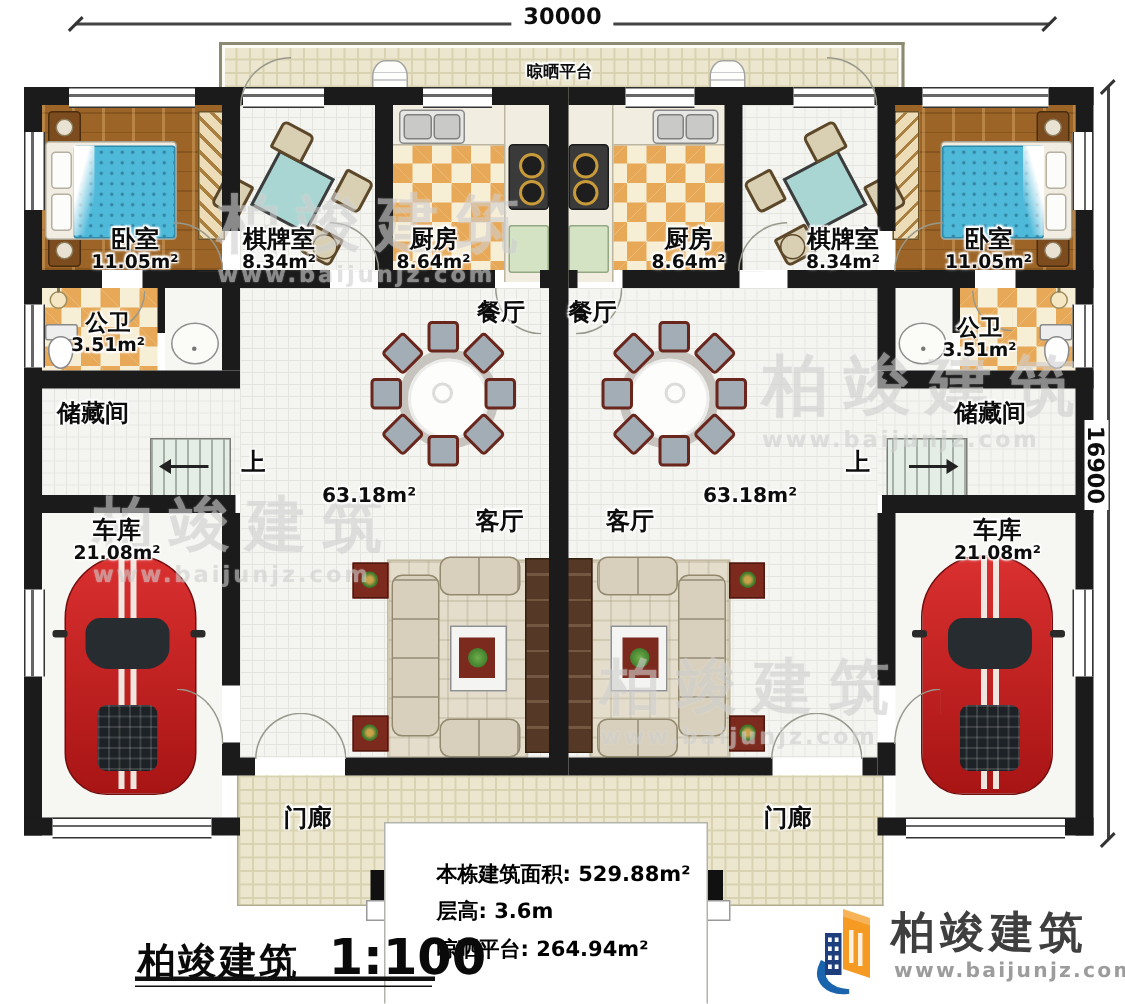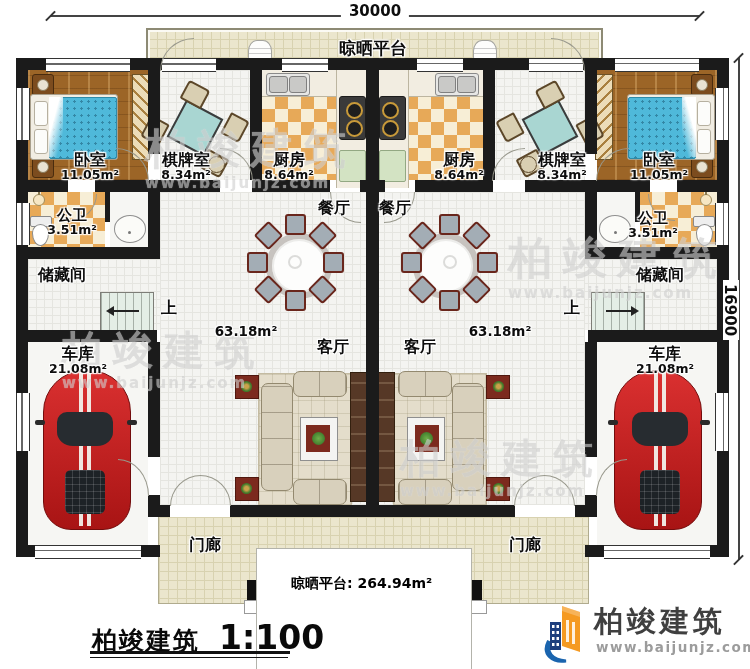--- a/index.html
+++ b/index.html
@@ -398,36 +398,38 @@
 <div class="rlabel" style="left:525px;top:545px">
     <div class="rname">门廊</div>
   </div>
 <div class="rlabel" style="left:169px;top:308px">
     <div class="rname">上</div>
   </div>
 <div class="rlabel" style="left:572px;top:308px">
     <div class="rname">上</div>
   </div>
 <div class="rlabel" style="left:373px;top:48px">
-    <div class="rname" style="font-size:17px">晾晒平台</div>
+    <div class="rname" style="font-size:11px">晾晒平台</div>
   </div>
 
 <div class="dimline" style="left:50px;top:15px;width:650px;height:1.5px"></div>
 <div class="tick" style="left:44px;top:15px;transform:rotate(-45deg)"></div>
 <div class="tick" style="left:693px;top:15px;transform:rotate(-45deg)"></div>
 <div class="rlabel" style="left:375px;top:11px;background:#fff;padding:0 8px">
     <div style="font-size:15px">30000</div>
   </div>
 <div class="dimline" style="left:738px;top:58px;width:1.5px;height:502px"></div>
 <div class="tick" style="left:732px;top:57px;transform:rotate(-45deg)"></div>
 <div class="tick" style="left:732px;top:559px;transform:rotate(-45deg)"></div>
 <div class="abs" style="left:701px;top:302px;width:60px;height:16px;transform:rotate(90deg);text-align:center;font-weight:bold;font-size:15px;color:#0d0d0d;background:#fff">16900</div>
 
 <div class="abs" style="left:256px;top:548px;width:214px;height:121px;background:#fff;border:1px solid #b3b3ab;padding:0">
   <div style="padding:22px 0 0 34px">
+    <div class="stat-line"><span>本栋建筑面积:</span> <span>529.88m²</span></div>
+    <div class="stat-line"><span>层高:</span> <span>3.6m</span></div>
     <div class="stat-line"><span>晾晒平台:</span> <span>264.94m²</span></div>
   </div>
 </div>
 
 <div class="abs" style="left:92px;top:618px;white-space:nowrap;color:#0a0a0a">
   <span style="font-size:25px;font-weight:bold;letter-spacing:2px">柏竣建筑</span>
   <span style="font-size:33px;font-weight:bold;margin-left:14px">1:100</span>
 </div>
 <div class="abs" style="left:90px;top:651px;width:200px;height:2.5px;background:#111"></div>
 <div class="abs" style="left:90px;top:656.5px;width:198px;height:1.5px;background:#111"></div>

